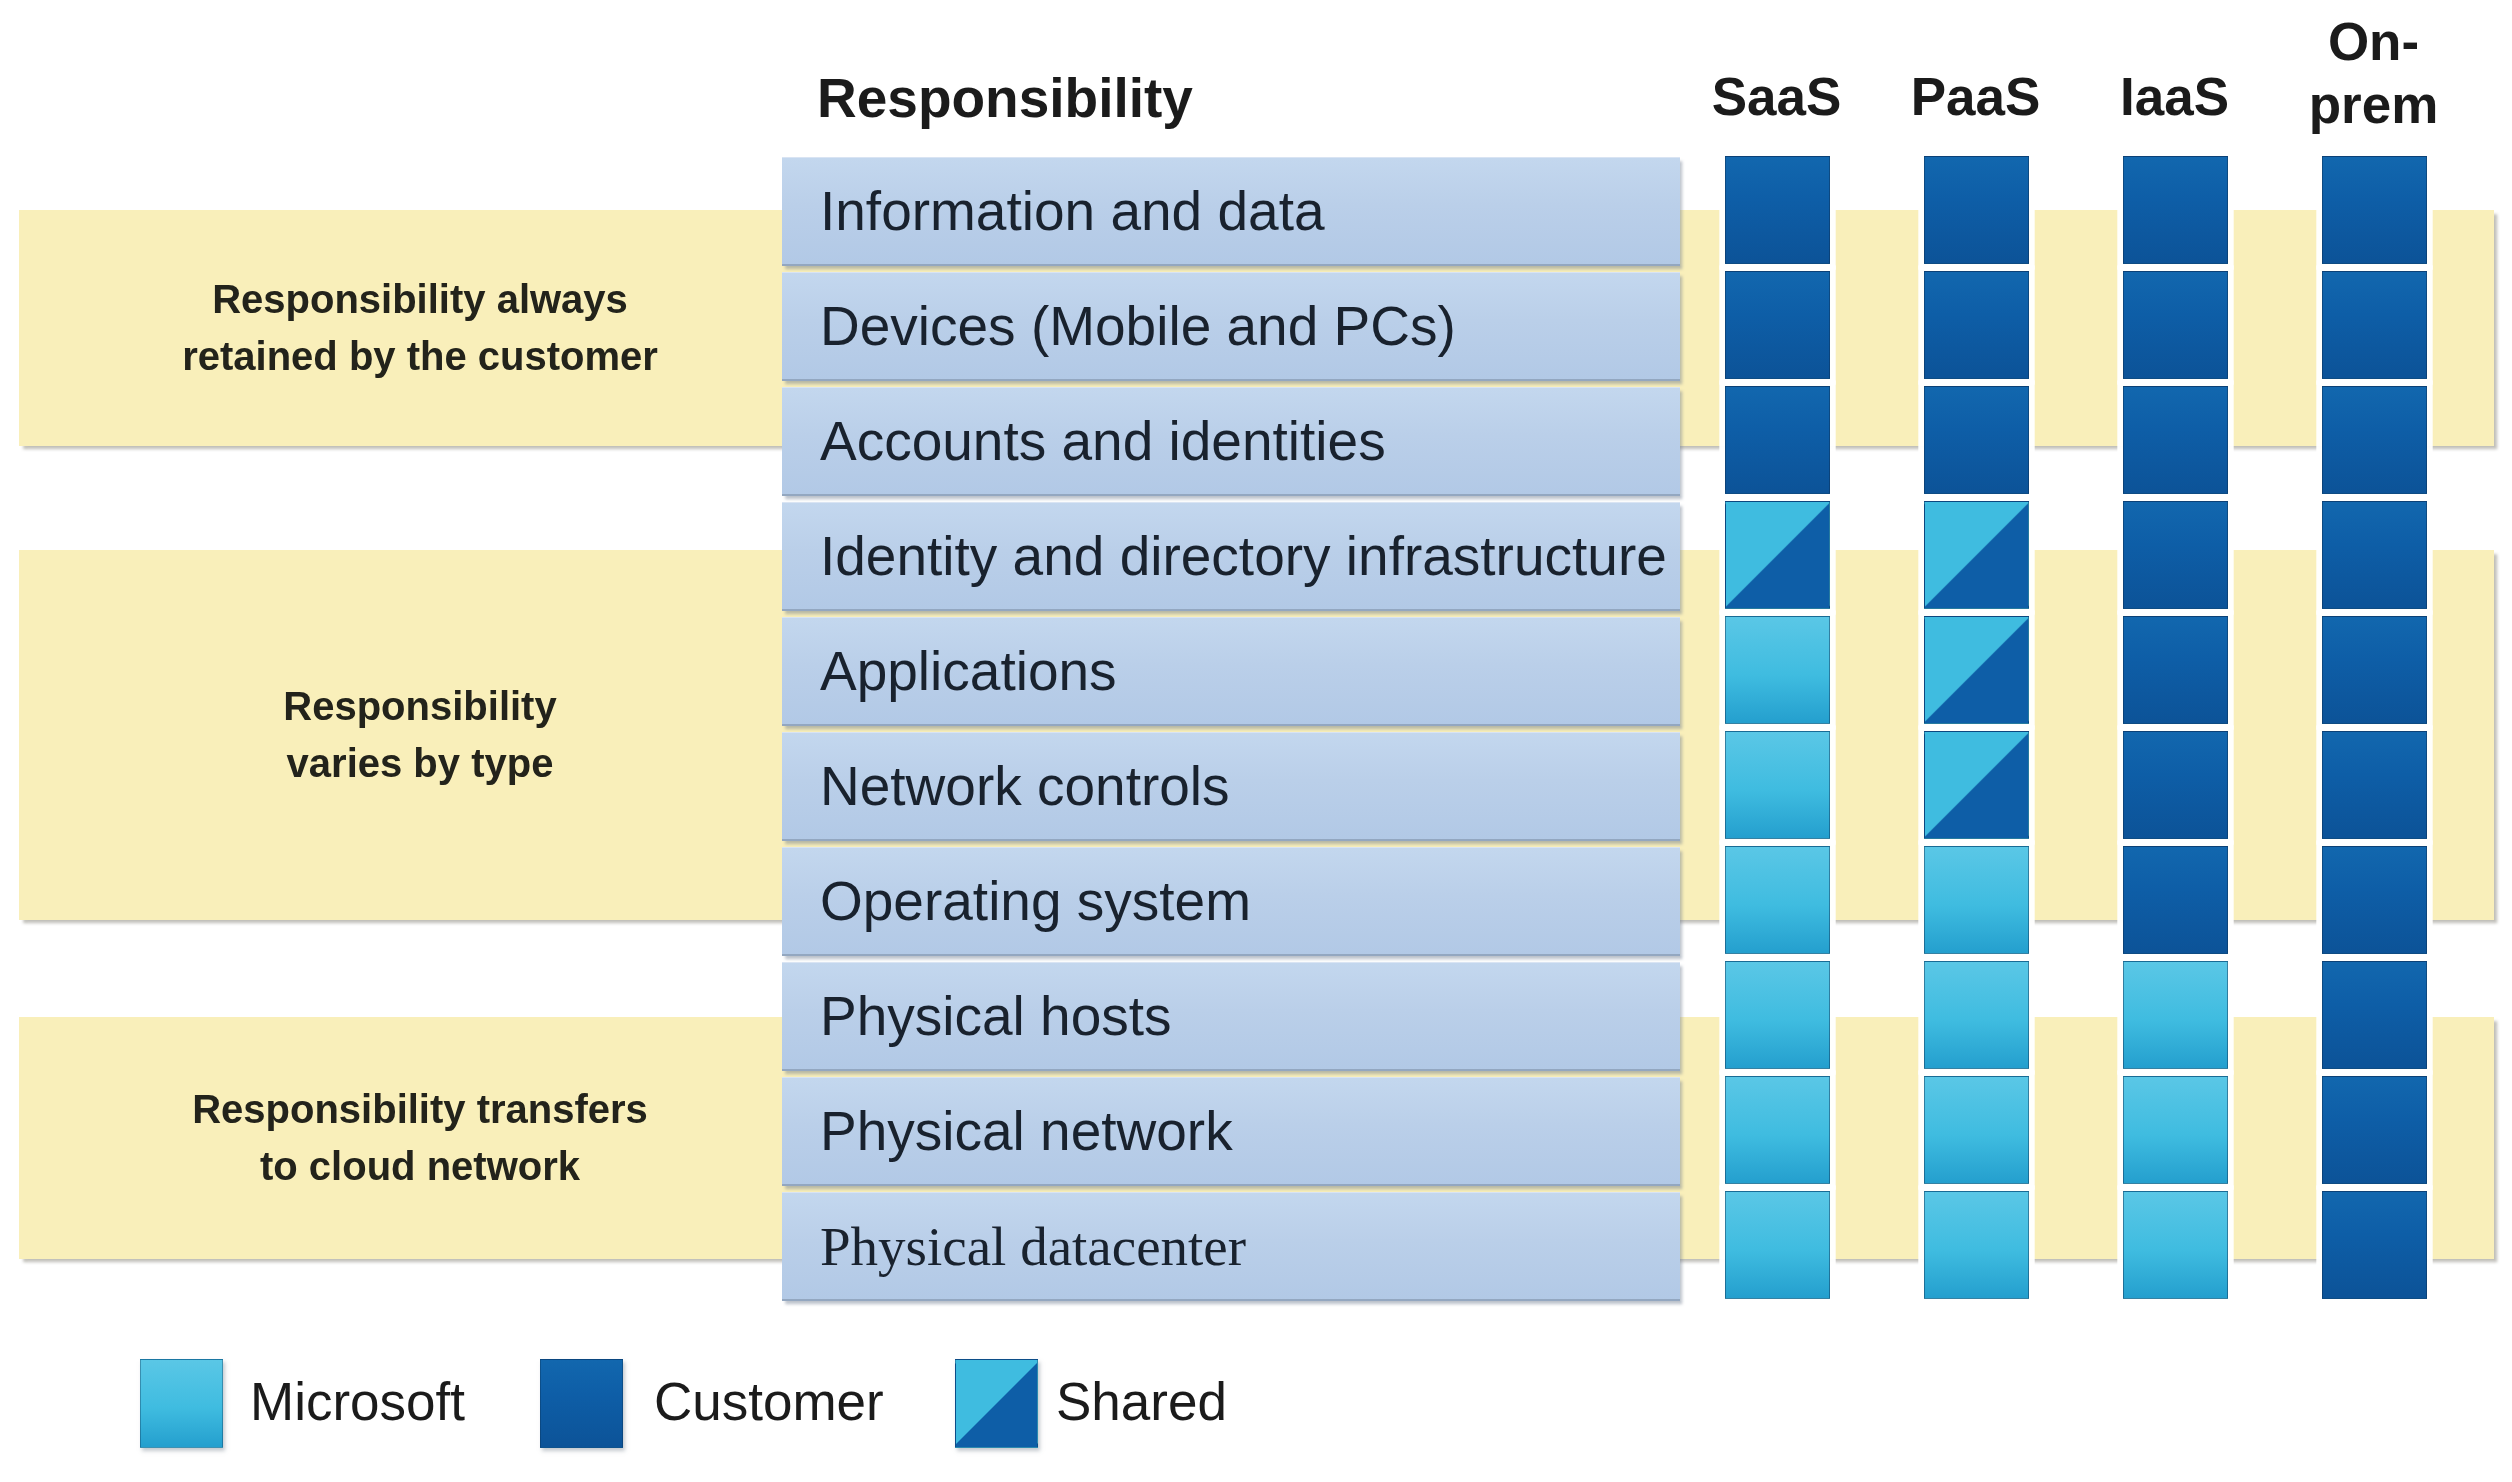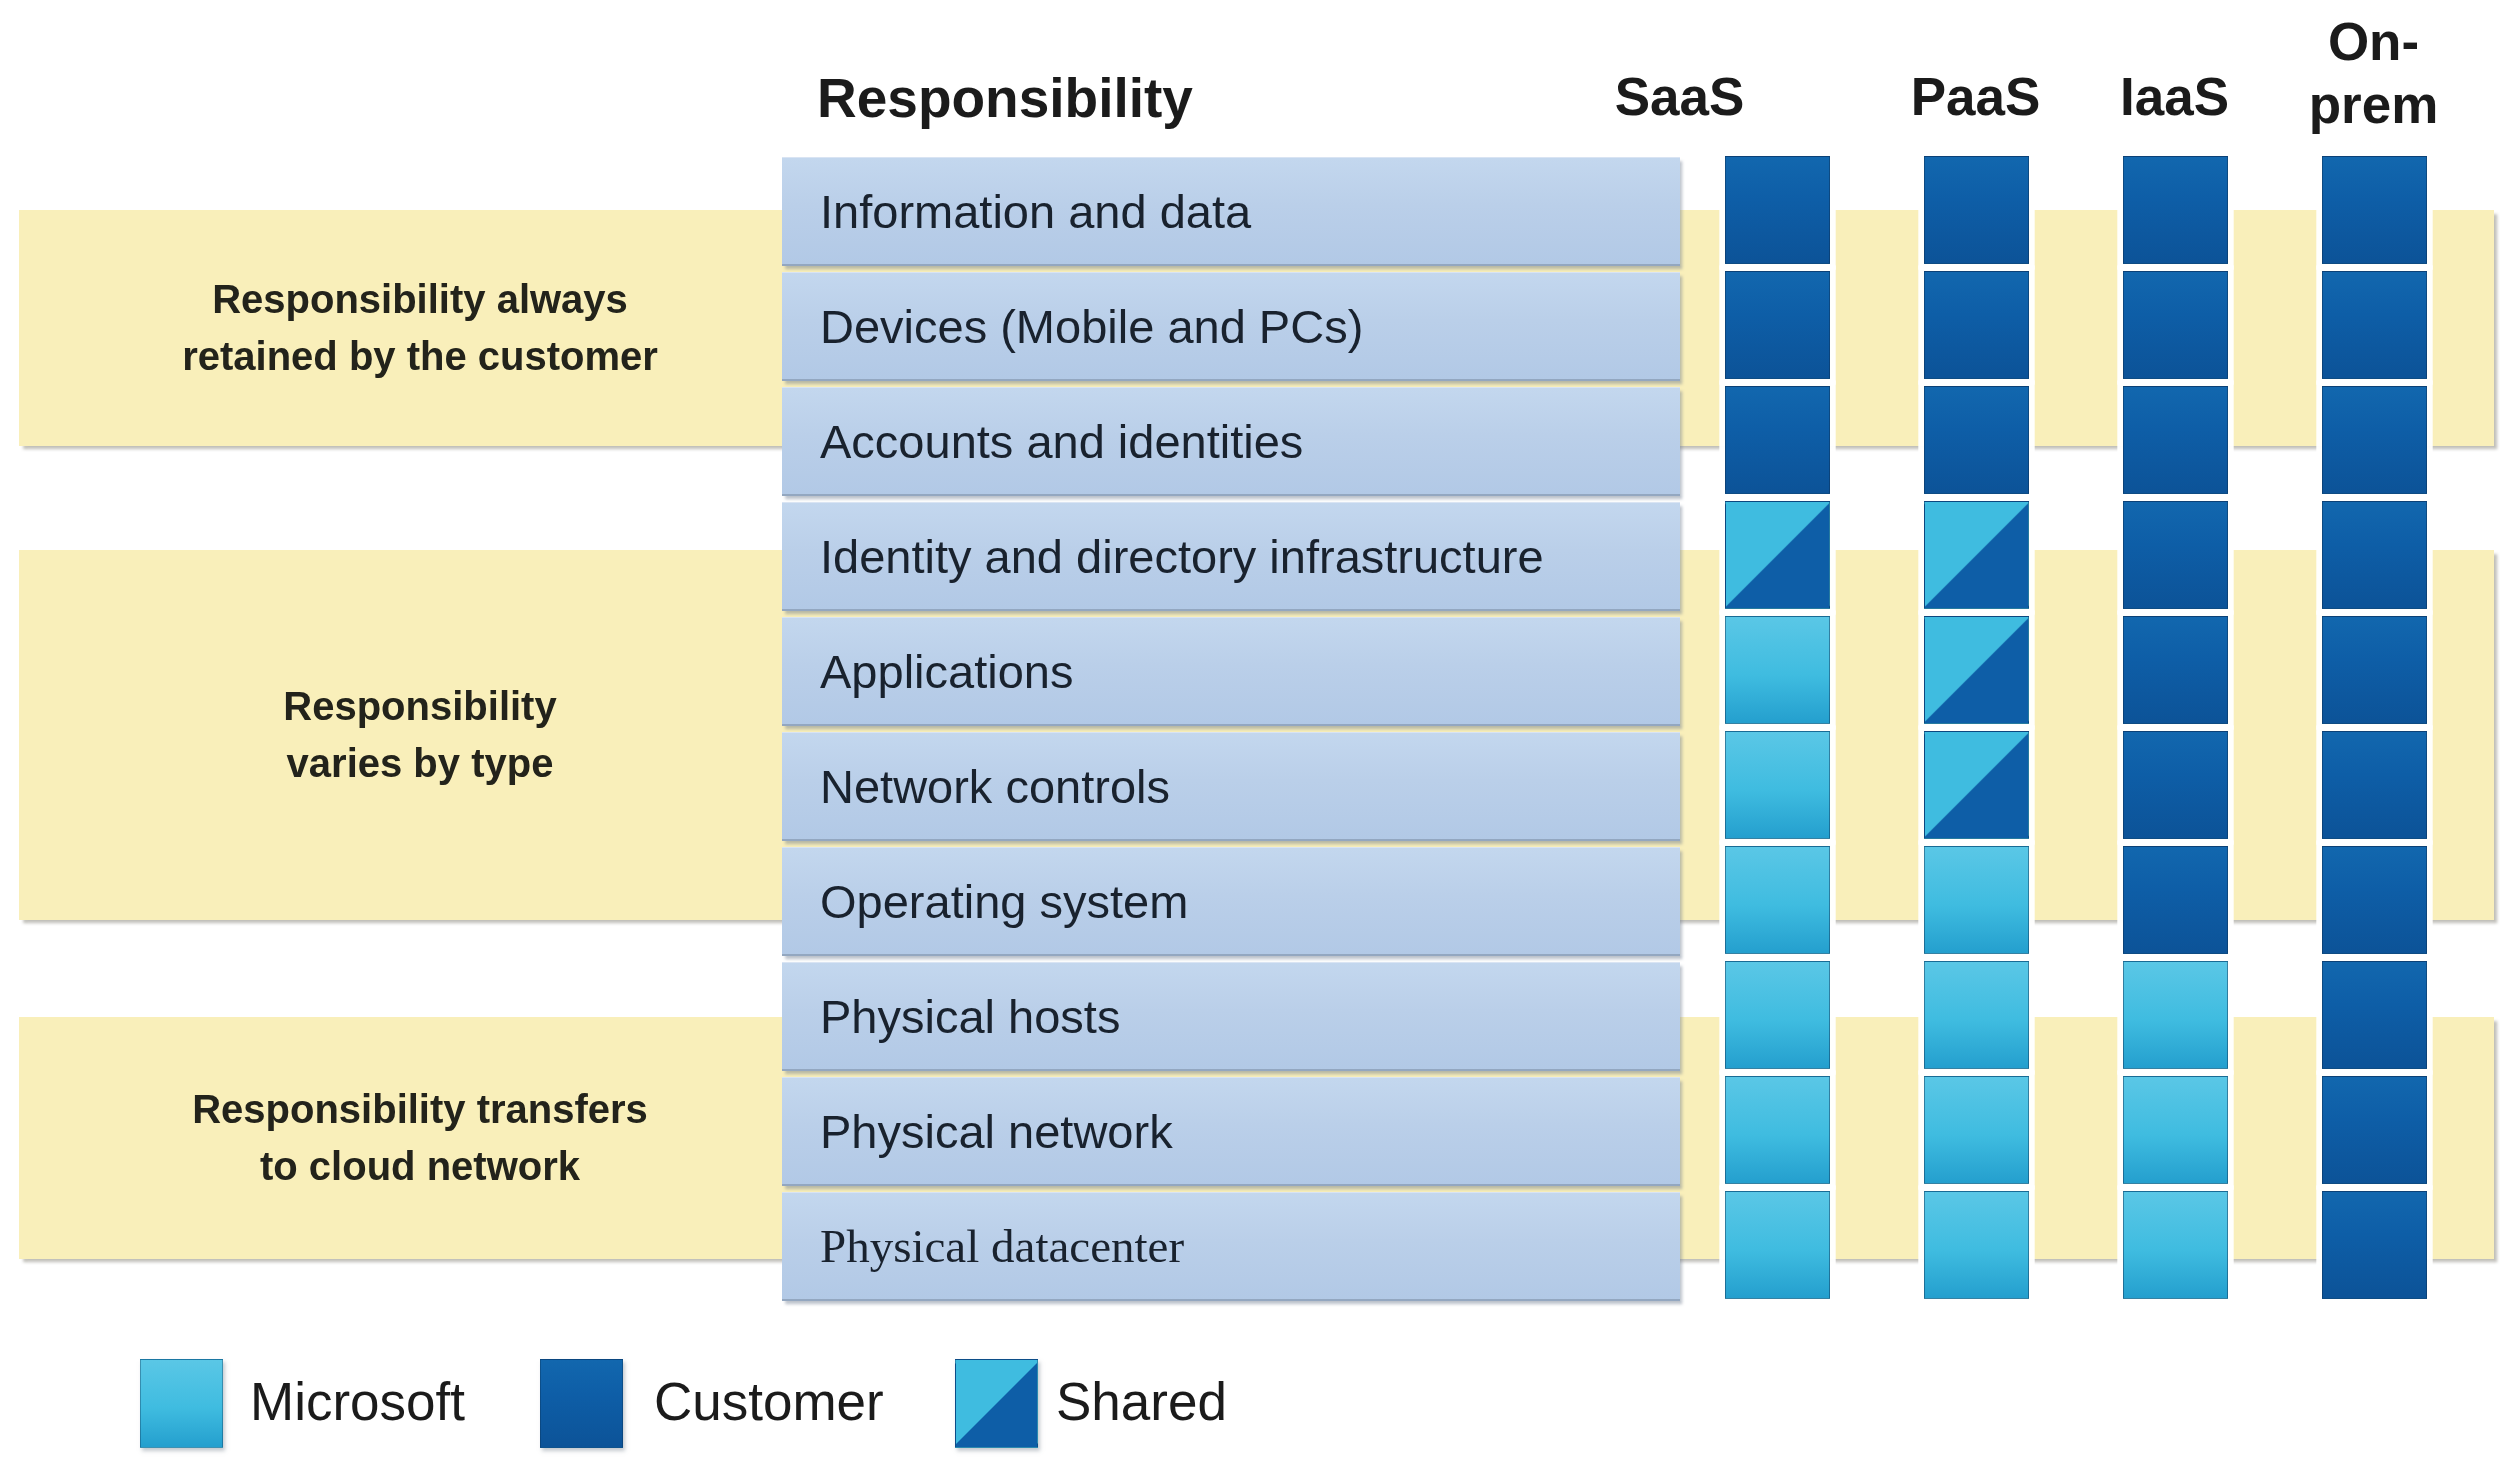--- a/index.html
+++ b/index.html
@@ -13,32 +13,32 @@
   .band-2{top:550px;height:370px;}
   .band-3{top:1017px;height:242px;}
   .group-label{position:absolute;left:0;top:0;width:802px;height:100%;
         display:flex;align-items:center;justify-content:center;text-align:center;
         font-size:40px;font-weight:bold;line-height:1.42;color:#23231b;white-space:pre-line;}
 
   
   .resp-header{position:absolute;left:817px;top:66px;font-size:55px;font-weight:bold;color:#1b1b1b;}
   .col-header{position:absolute;width:207px;top:66px;text-align:center;
         font-size:53px;font-weight:bold;color:#1b1b1b;line-height:1.18;}
-  .col-header.c0{left:1576px;text-align:center;}
+  .col-header.c0{left:1673px;text-align:center;}
   .col-header.c1{left:1872px;}
   .col-header.c2{left:2071px;}
   .col-header.c3{left:2298px;top:11.3px;width:151px;}
 
   
   .row-box{position:absolute;left:782px;width:898px;height:106px;
         background:linear-gradient(180deg,#c3d7ee 0%,var(--row-blue) 45%,#b2c9e6 100%);
         border-top:1.9px solid #d9e4f3;border-bottom:2.8px solid #93a7c0;
         box-shadow:2.8px 3.8px 2.8px rgba(108,122,142,.45);
         display:flex;align-items:center;}
-  .row-box .row-label{font-size:47px;color:#19222e;padding-left:38px;}
+  .row-box .row-label{font-size:55px;color:#19222e;padding-left:38px;}
 
   
   .cell{position:absolute;width:105px;height:108px;
         box-shadow:0 0 0 5.7px rgba(255,255,255,.97);
         border:0.9px solid rgba(10,45,80,.45);box-sizing:border-box;}
   .cell.customer,.swatch.customer{
         background:linear-gradient(180deg,#1267ae 0%,var(--customer-blue) 40%,#0c5398 100%);}
   .cell.microsoft,.swatch.microsoft{
         background:linear-gradient(180deg,#5ac7e6 0%,var(--microsoft-cyan) 55%,#249fce 100%);}
   .cell.shared,.swatch.shared{

